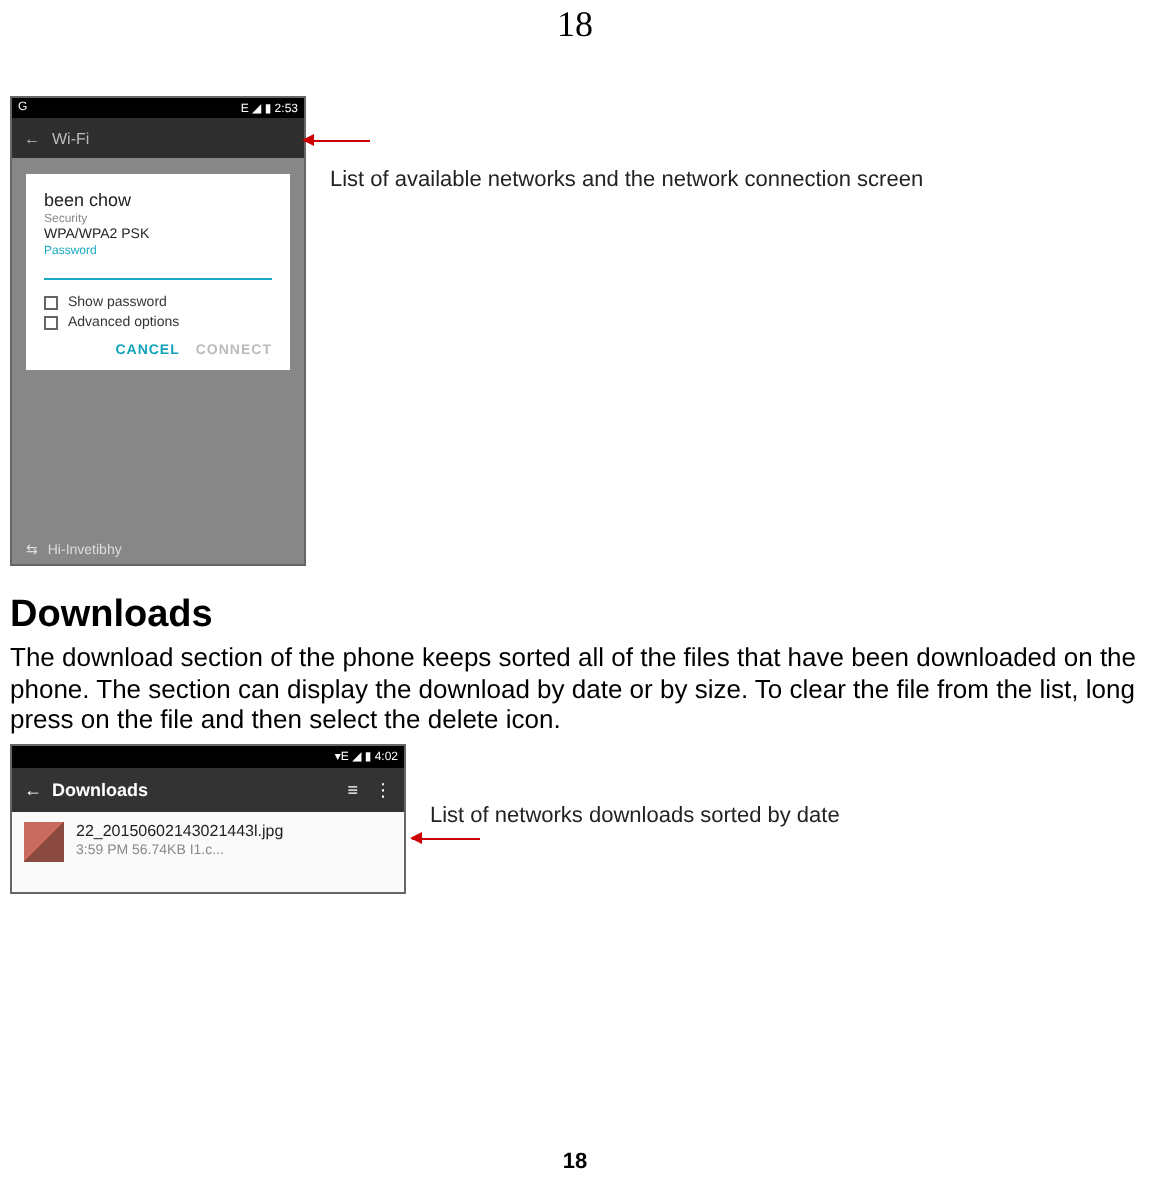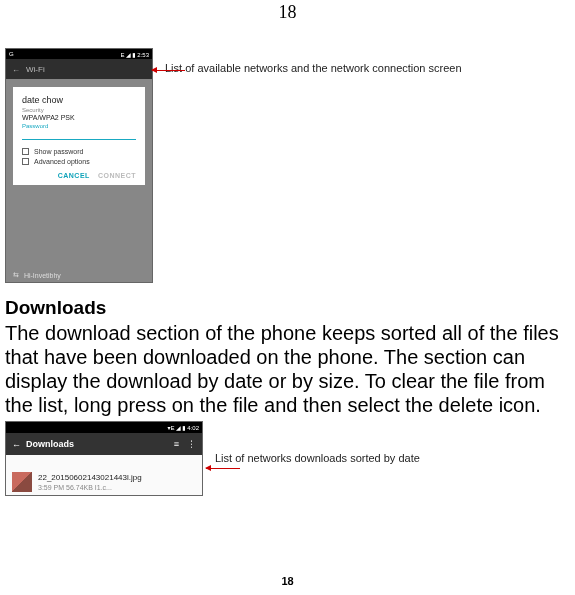--- a/index.html
+++ b/index.html
@@ -108,29 +108,29 @@
       left: -1px; top: -3px;
       border-right: 6px solid #c00;
       border-top: 3.5px solid transparent;
       border-bottom: 3.5px solid transparent;
     }
     .caption {
       font-size: 11px;
       color: #222;
       line-height: 1.25;
     }
-    .caption1 { margin-top: 14px; }
+    .caption1 { margin-top: 36px; }
     .heading {
       font-size: 19px;
       font-weight: bold;
       margin-top: 14px;
       margin-bottom: 2px;
     }
     .body-text {
-      font-size: 20px;
+      font-size: 13px;
       line-height: 1.2;
       font-family: Arial, sans-serif;
     }
     .figure2-row {
       display: flex;
       margin-top: 4px;
       gap: 12px;
       align-items: center;
       position: relative;
     }
@@ -157,22 +157,22 @@
       color: #fff;
       display: flex;
       align-items: center;
       padding: 0 6px;
       justify-content: space-between;
     }
     .dl-header-left { display: flex; align-items: center; gap: 5px; font-size: 9px; font-weight: bold;}
     .dl-header-icons { display: flex; gap: 8px; font-size: 9px; color:#fff;}
     .dl-item {
       display: flex;
-      align-items: flex-end;
-      padding: 17px 6px;
+      align-items: flex-start;
+      padding: 5px 6px;
       gap: 6px;
     }
     .dl-thumb { width: 20px; height: 20px; background: linear-gradient(135deg,#c96a5e 0%,#c96a5e 50%,#8a4a40 50%,#8a4a40 100%); }
     .dl-info { font-size: 7px; color: #222; line-height: 1.3; }
     .dl-info .name { font-size: 8px; }
     .dl-info .meta { color: #888; }
     .arrow2 {
       position: absolute;
       top: 47px;
       left: 201px;
@@ -199,21 +199,21 @@
   <div class="phone-wifi">
     <div class="status-bar">
       <span>G</span>
       <span>E ◢ ▮ 2:53</span>
     </div>
     <div class="wifi-header">
       <span>←</span>
       <span>Wi-Fi</span>
     </div>
     <div class="wifi-dialog">
-      <div class="title">date chow</div>
+      <div class="title">been chow</div>
       <div class="sec-label">Security</div>
       <div class="sec-val">WPA/WPA2 PSK</div>
       <div class="pwd-label">Password</div>
       <div class="pwd-input"></div>
       <div class="check-row">
         <span class="checkbox"></span>
         <span>Show password</span>
       </div>
       <div class="check-row">
         <span class="checkbox"></span>

